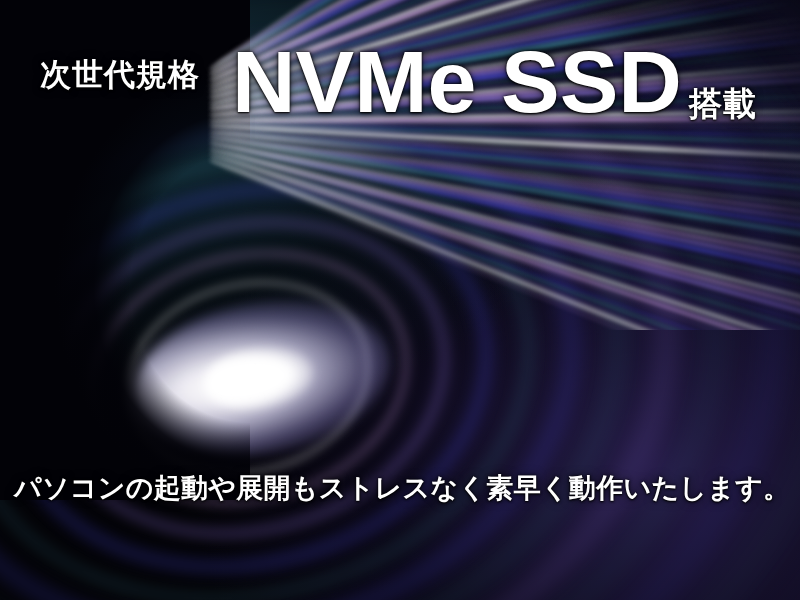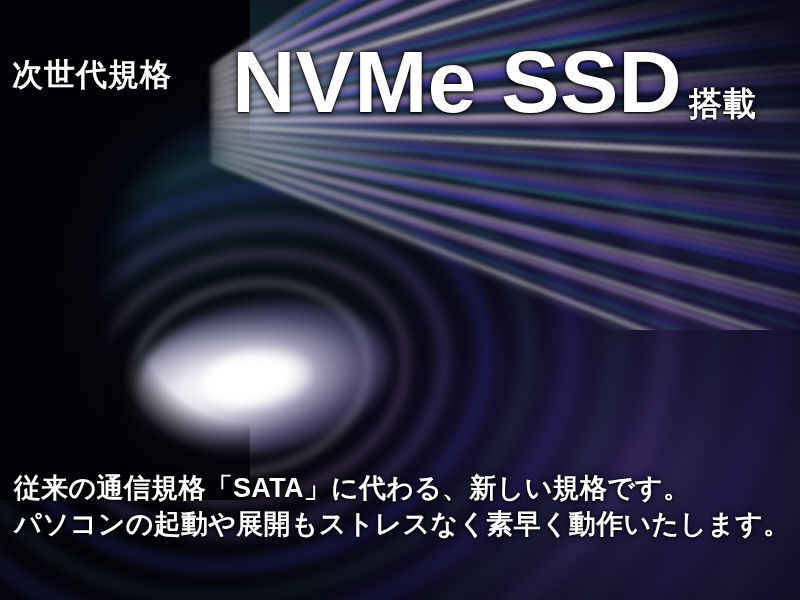--- a/index.html
+++ b/index.html
@@ -118,21 +118,21 @@
     position: absolute;
     color: #ffffff;
     white-space: nowrap;
     text-shadow:
       0 0 3px rgba(0,0,0,0.85),
       0 0 9px rgba(0,0,0,0.7),
       0 1px 2px rgba(0,0,0,0.9);
   }
 
   #kicker-left {
-    left: 12px;
+    left: 40px;
     top: 54px;
     font-size: 31px;
     font-weight: 700;
     letter-spacing: 1px;
   }
 
   #headline {
     left: 232px;
     top: 38px;
     font-size: 88px;
@@ -290,17 +290,16 @@
       <div class="streak" style="width: 920px; height: 1px; background: linear-gradient(to right, rgba(255, 255, 255, 0.95) 0%, rgb(199, 154, 224) 28%, rgb(199, 154, 224) 62%, rgba(0, 0, 0, 0) 100%); transform: rotate(22deg); left: 250px; bottom: 166px; opacity: 0.48;"></div>
     </div>
 
   <div class="txt" id="kicker-left">次世代規格</div>
 
   <div class="txt" id="kicker-right">搭載</div>
 
   <div class="txt" id="headline">NVMe SSD</div>
 
   <div id="caption">
-    <div class="cap-line">従来の通信規格「SATA」に代わる、新しい規格です。</div>
     <div class="cap-line">パソコンの起動や展開もストレスなく素早く動作いたします。</div>
   </div>
 
 </div>
 
 </body></html>

